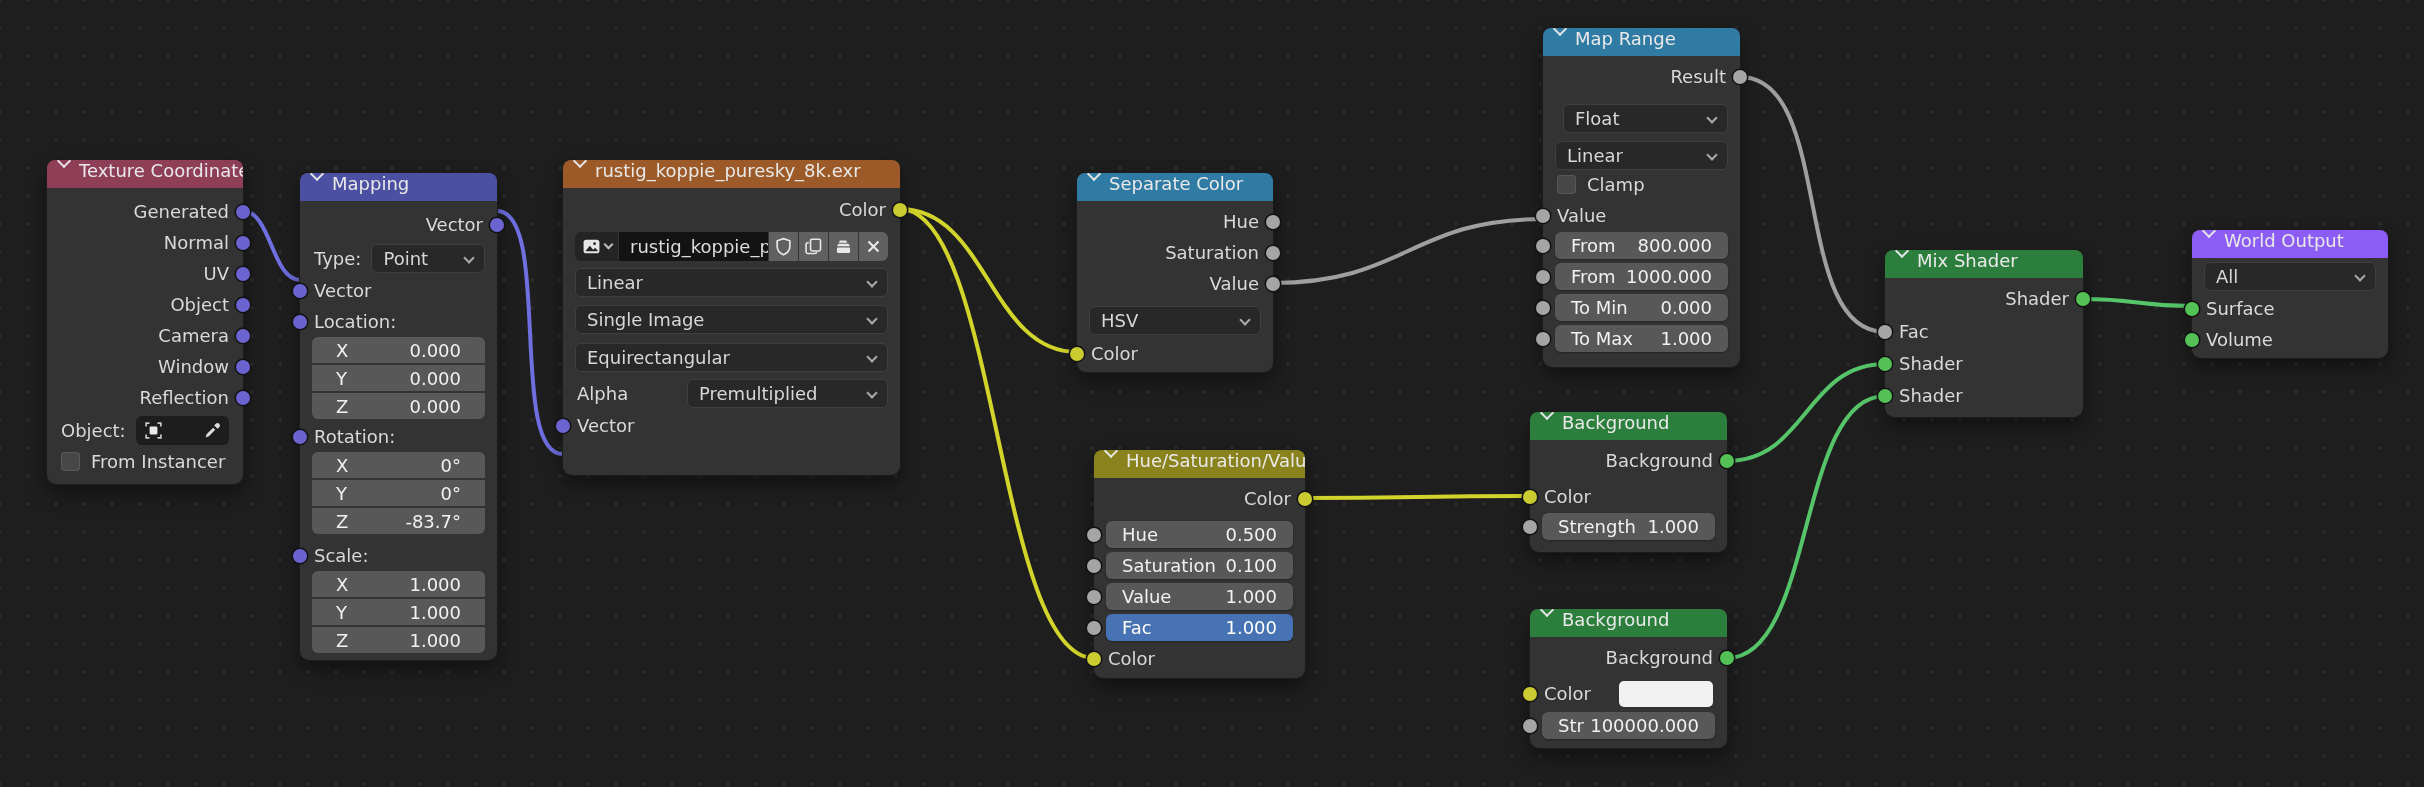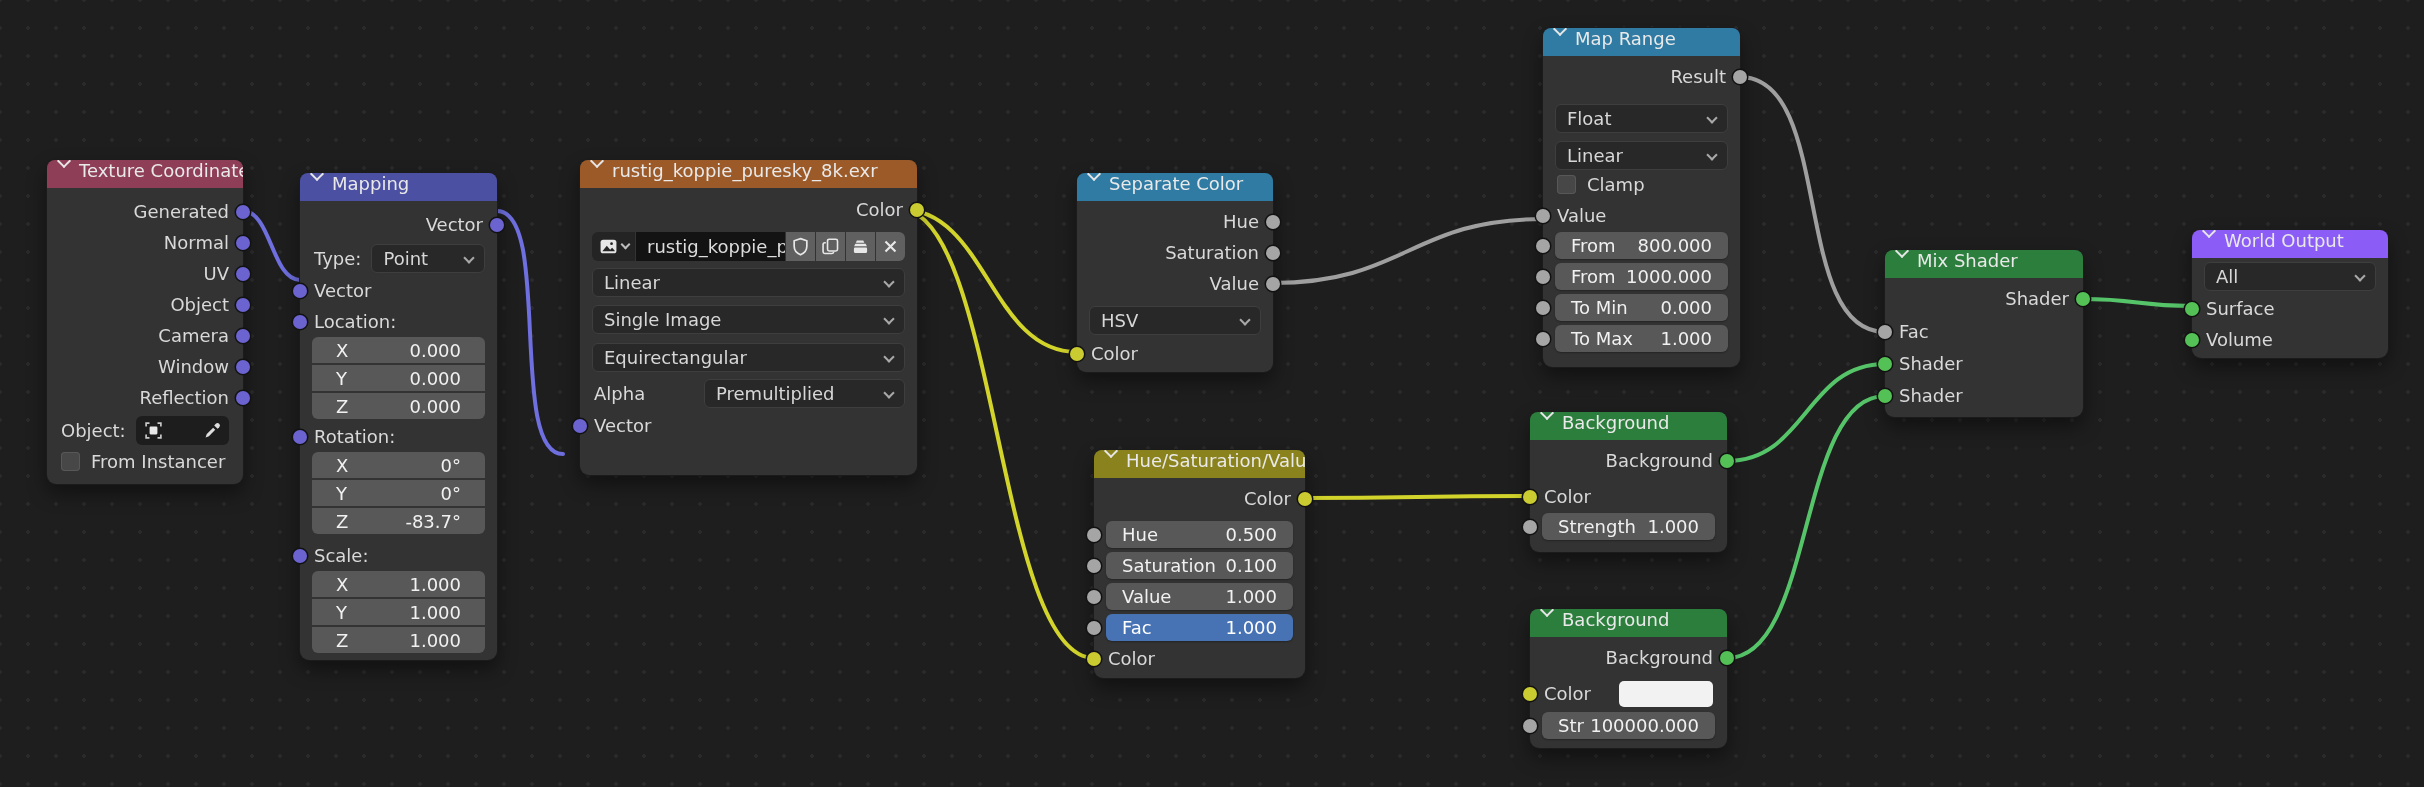--- a/index.html
+++ b/index.html
@@ -200,21 +200,21 @@
         <span>Y</span>
         <span>1.000</span>
       </div>
       <div class="vfield">
         <span>Z</span>
         <span>1.000</span>
       </div>
     </div>
   </div>
 
-  <div class="node" style="left:580px;top:160px;width:337px;height:315px">
+  <div class="node" style="left:563px;top:160px;width:337px;height:315px">
     <div class="hdr hdr-tex">
       <span class="chev"></span>
       <span>rustig_koppie_puresky_8k.exr</span>
     </div>
     <div class="row out" style="margin-top:6px">
       <span>Color</span>
       <span class="sock r s-col"></span>
     </div>
     <div class="igroup" style="margin-top:7px">
       <div class="ibtn dark">
@@ -314,21 +314,21 @@
 
   <div class="node" style="left:1543px;top:28px;width:197px;height:339px">
     <div class="hdr hdr-cnv">
       <span class="chev"></span>
       <span>Map Range</span>
     </div>
     <div class="row out" style="margin-top:5px">
       <span>Result</span>
       <span class="sock r s-val"></span>
     </div>
-    <div class="ddrow" style="margin-top:12px;padding-left:0">
+    <div class="ddrow" style="margin-top:12px;padding-left:8px">
       <div class="dd" style="margin:0 12px">
         <span>Float</span>
         <span class="chev"></span>
       </div>
     </div>
     <div class="ddrow" style="margin-top:8px;padding-left:0">
       <div class="dd" style="margin:0 12px">
         <span>Linear</span>
         <span class="chev"></span>
       </div>

